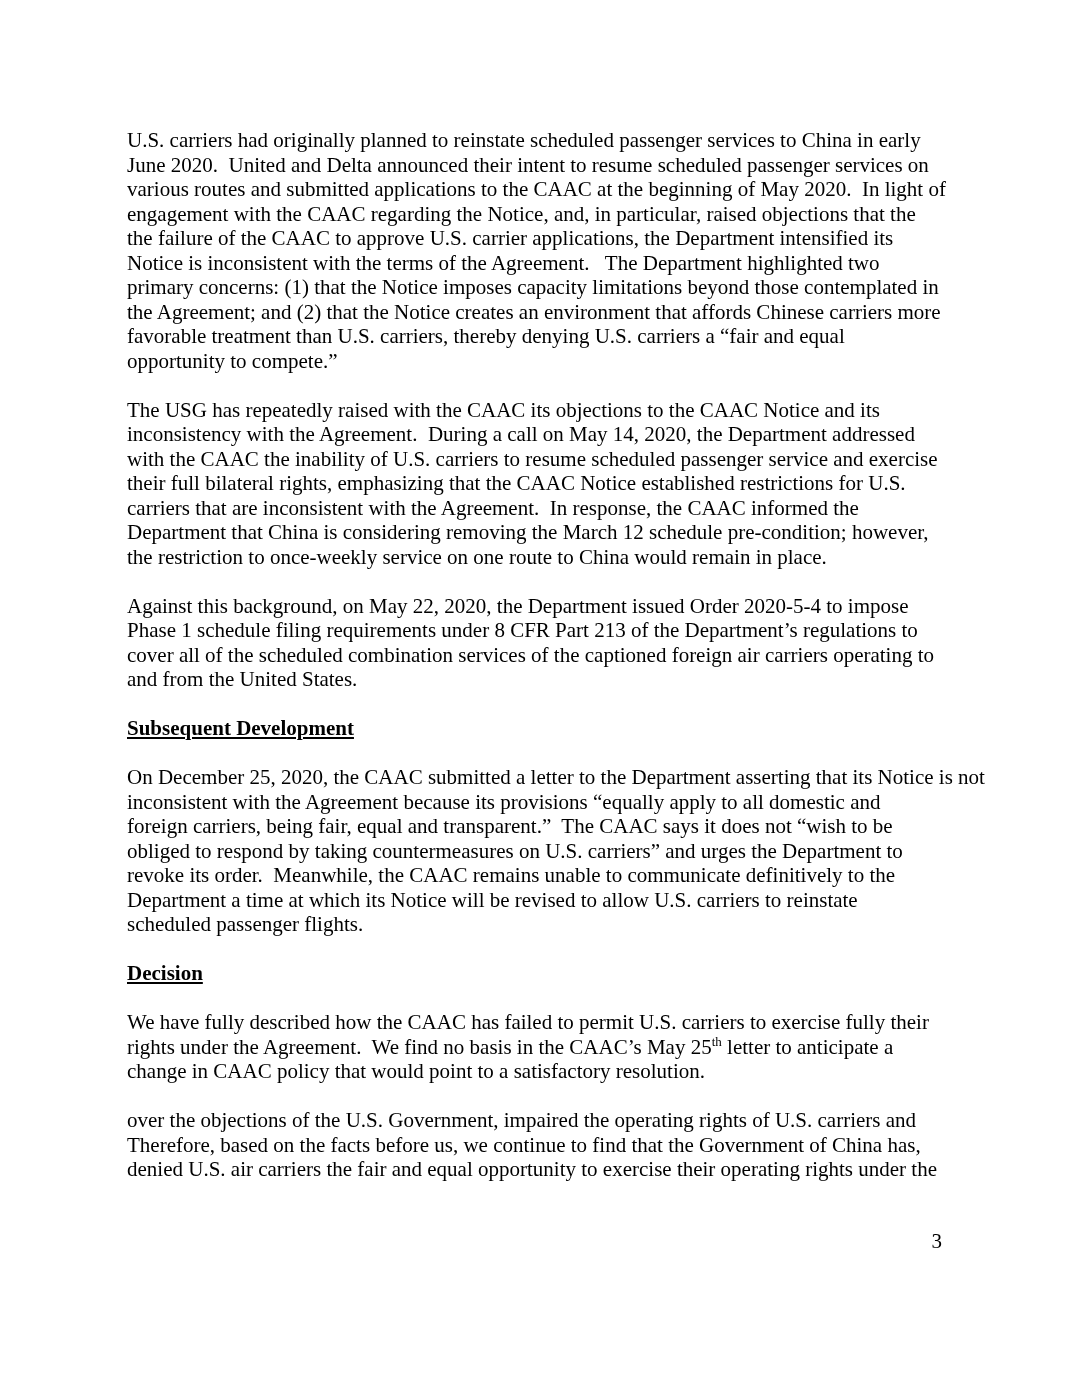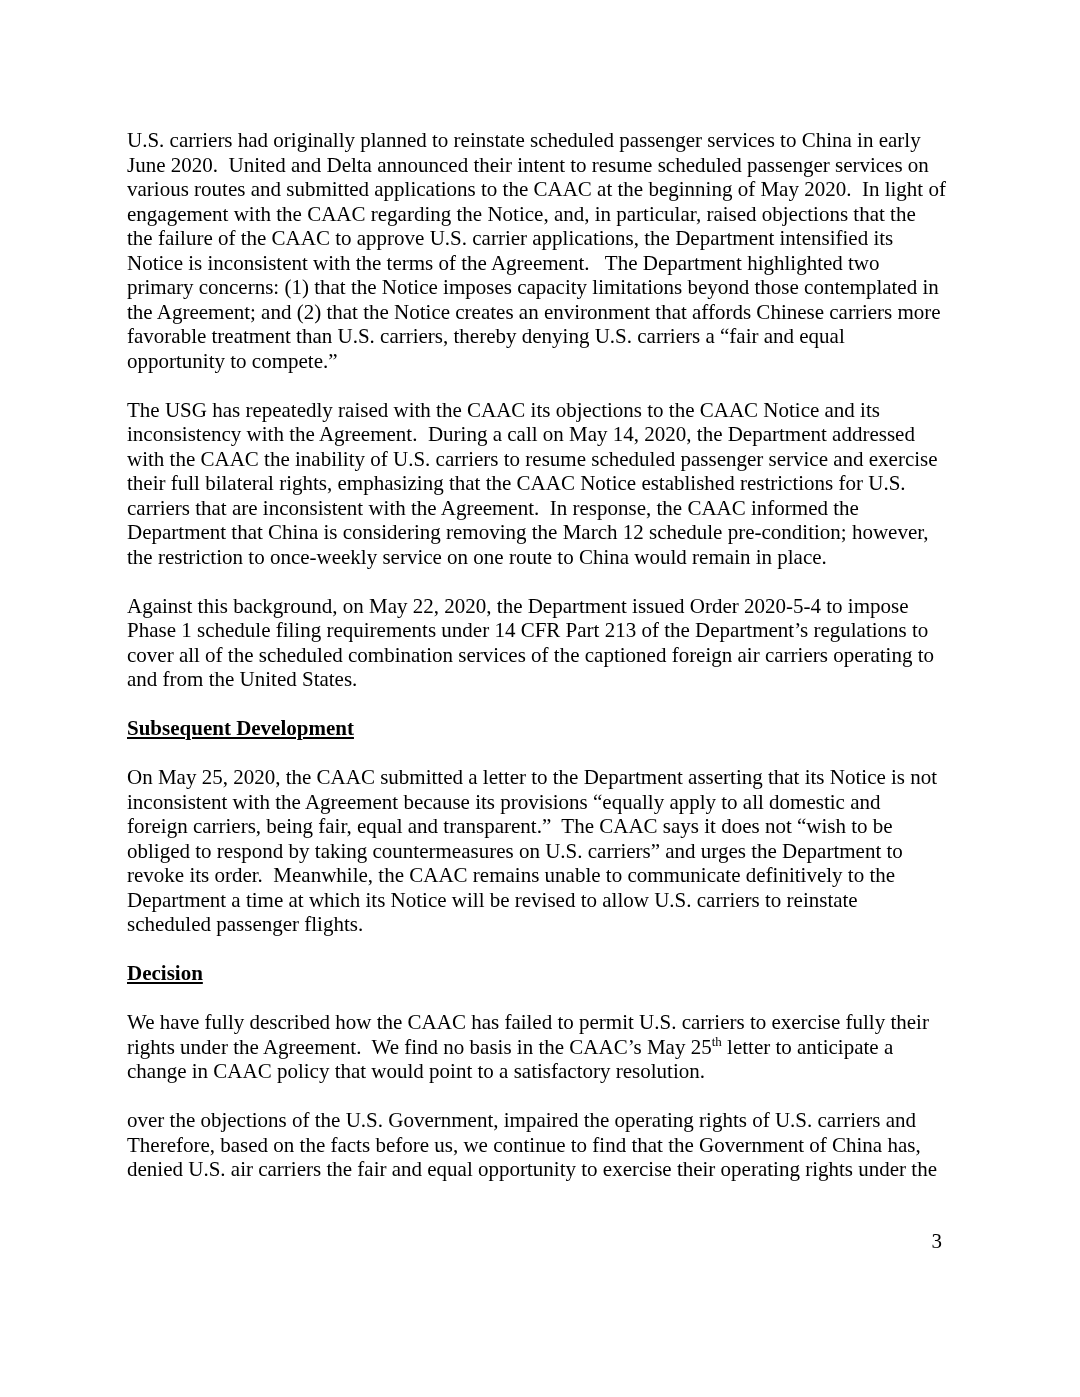--- a/index.html
+++ b/index.html
@@ -72,29 +72,29 @@
       <div class="line">inconsistency with the Agreement.  During a call on May 14, 2020, the Department addressed</div>
       <div class="line">with the CAAC the inability of U.S. carriers to resume scheduled passenger service and exercise</div>
       <div class="line">their full bilateral rights, emphasizing that the CAAC Notice established restrictions for U.S.</div>
       <div class="line">carriers that are inconsistent with the Agreement.  In response, the CAAC informed the</div>
       <div class="line">Department that China is considering removing the March 12 schedule pre-condition; however,</div>
       <div class="line">the restriction to once-weekly service on one route to China would remain in place.</div>
     </div>
 
     <div class="para">
       <div class="line">Against this background, on May 22, 2020, the Department issued Order 2020-5-4 to impose</div>
-      <div class="line">Phase 1 schedule filing requirements under 14 CFR Part 213 of the Department’s regulations to</div>
+      <div class="line">Phase 1 schedule filing requirements under 8 CFR Part 213 of the Department’s regulations to</div>
       <div class="line">cover all of the scheduled combination services of the captioned foreign air carriers operating to</div>
       <div class="line">and from the United States.</div>
     </div>
 
     <div class="heading">Subsequent Development</div>
 
     <div class="para">
-      <div class="line">On May 25, 2020, the CAAC submitted a letter to the Department asserting that its Notice is not</div>
+      <div class="line">On December 25, 2020, the CAAC submitted a letter to the Department asserting that its Notice is not</div>
       <div class="line">inconsistent with the Agreement because its provisions “equally apply to all domestic and</div>
       <div class="line">foreign carriers, being fair, equal and transparent.”  The CAAC says it does not “wish to be</div>
       <div class="line">obliged to respond by taking countermeasures on U.S. carriers” and urges the Department to</div>
       <div class="line">revoke its order.  Meanwhile, the CAAC remains unable to communicate definitively to the</div>
       <div class="line">Department a time at which its Notice will be revised to allow U.S. carriers to reinstate</div>
       <div class="line">scheduled passenger flights.</div>
     </div>
 
     <div class="heading">Decision</div>
 

